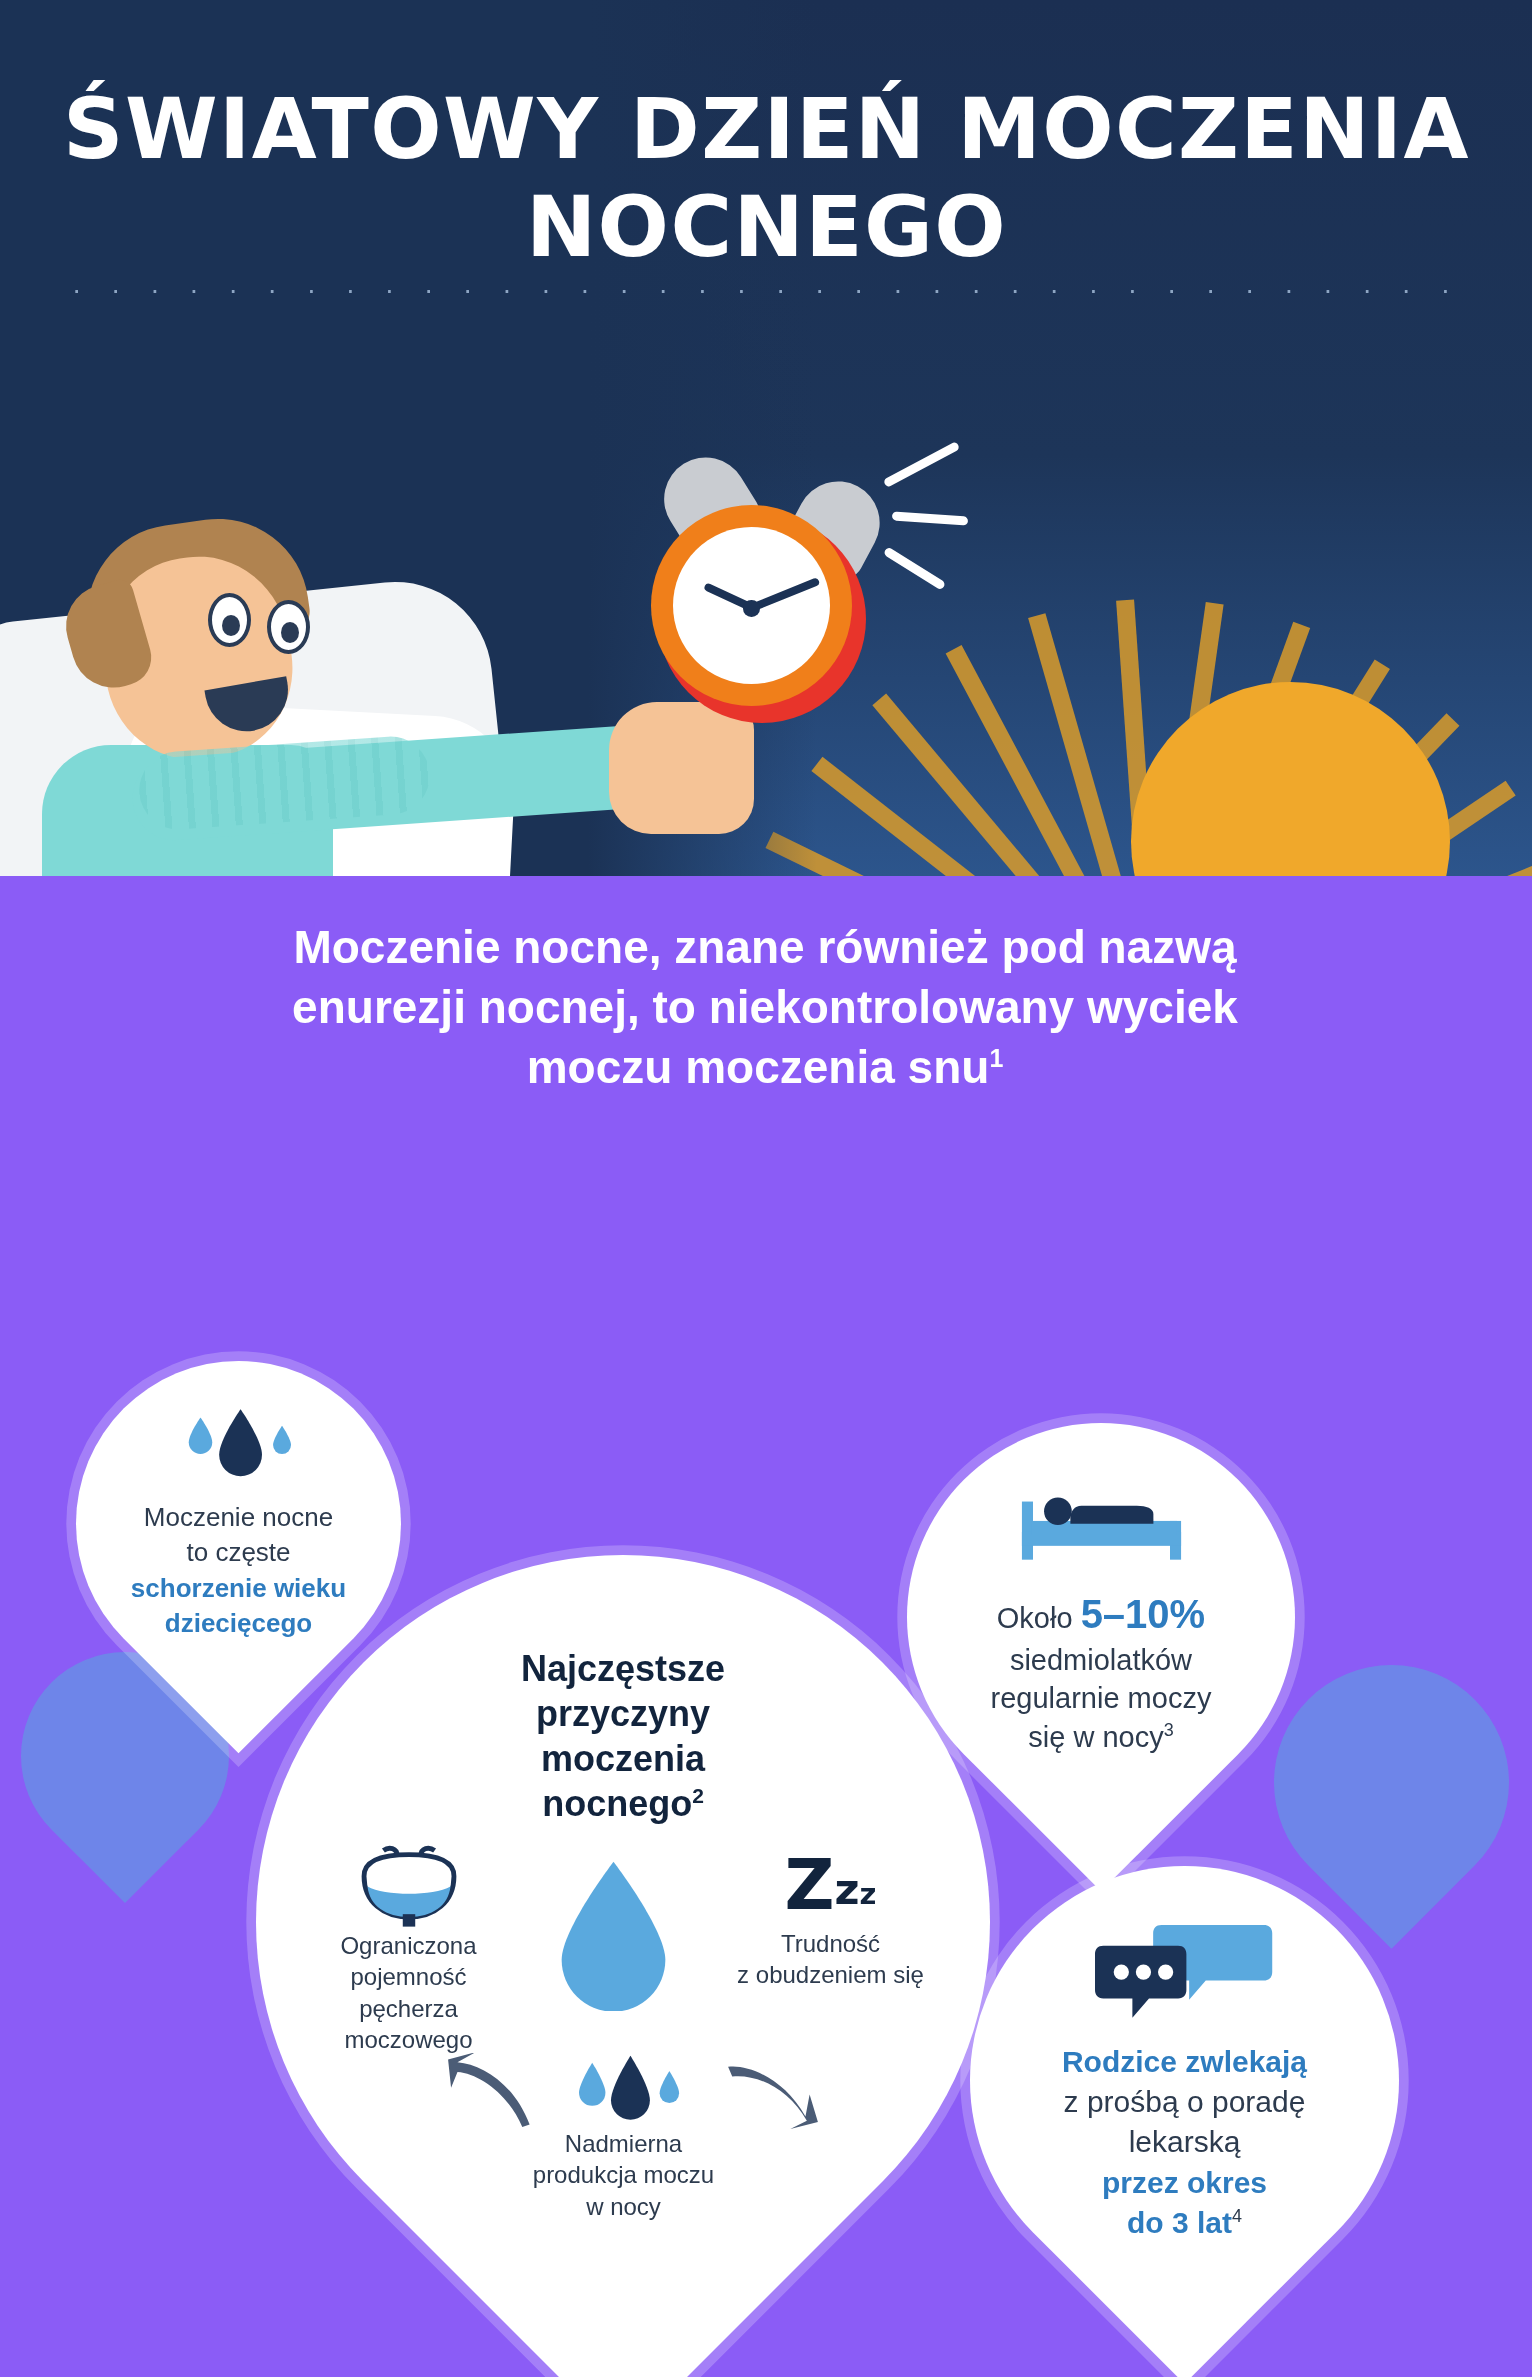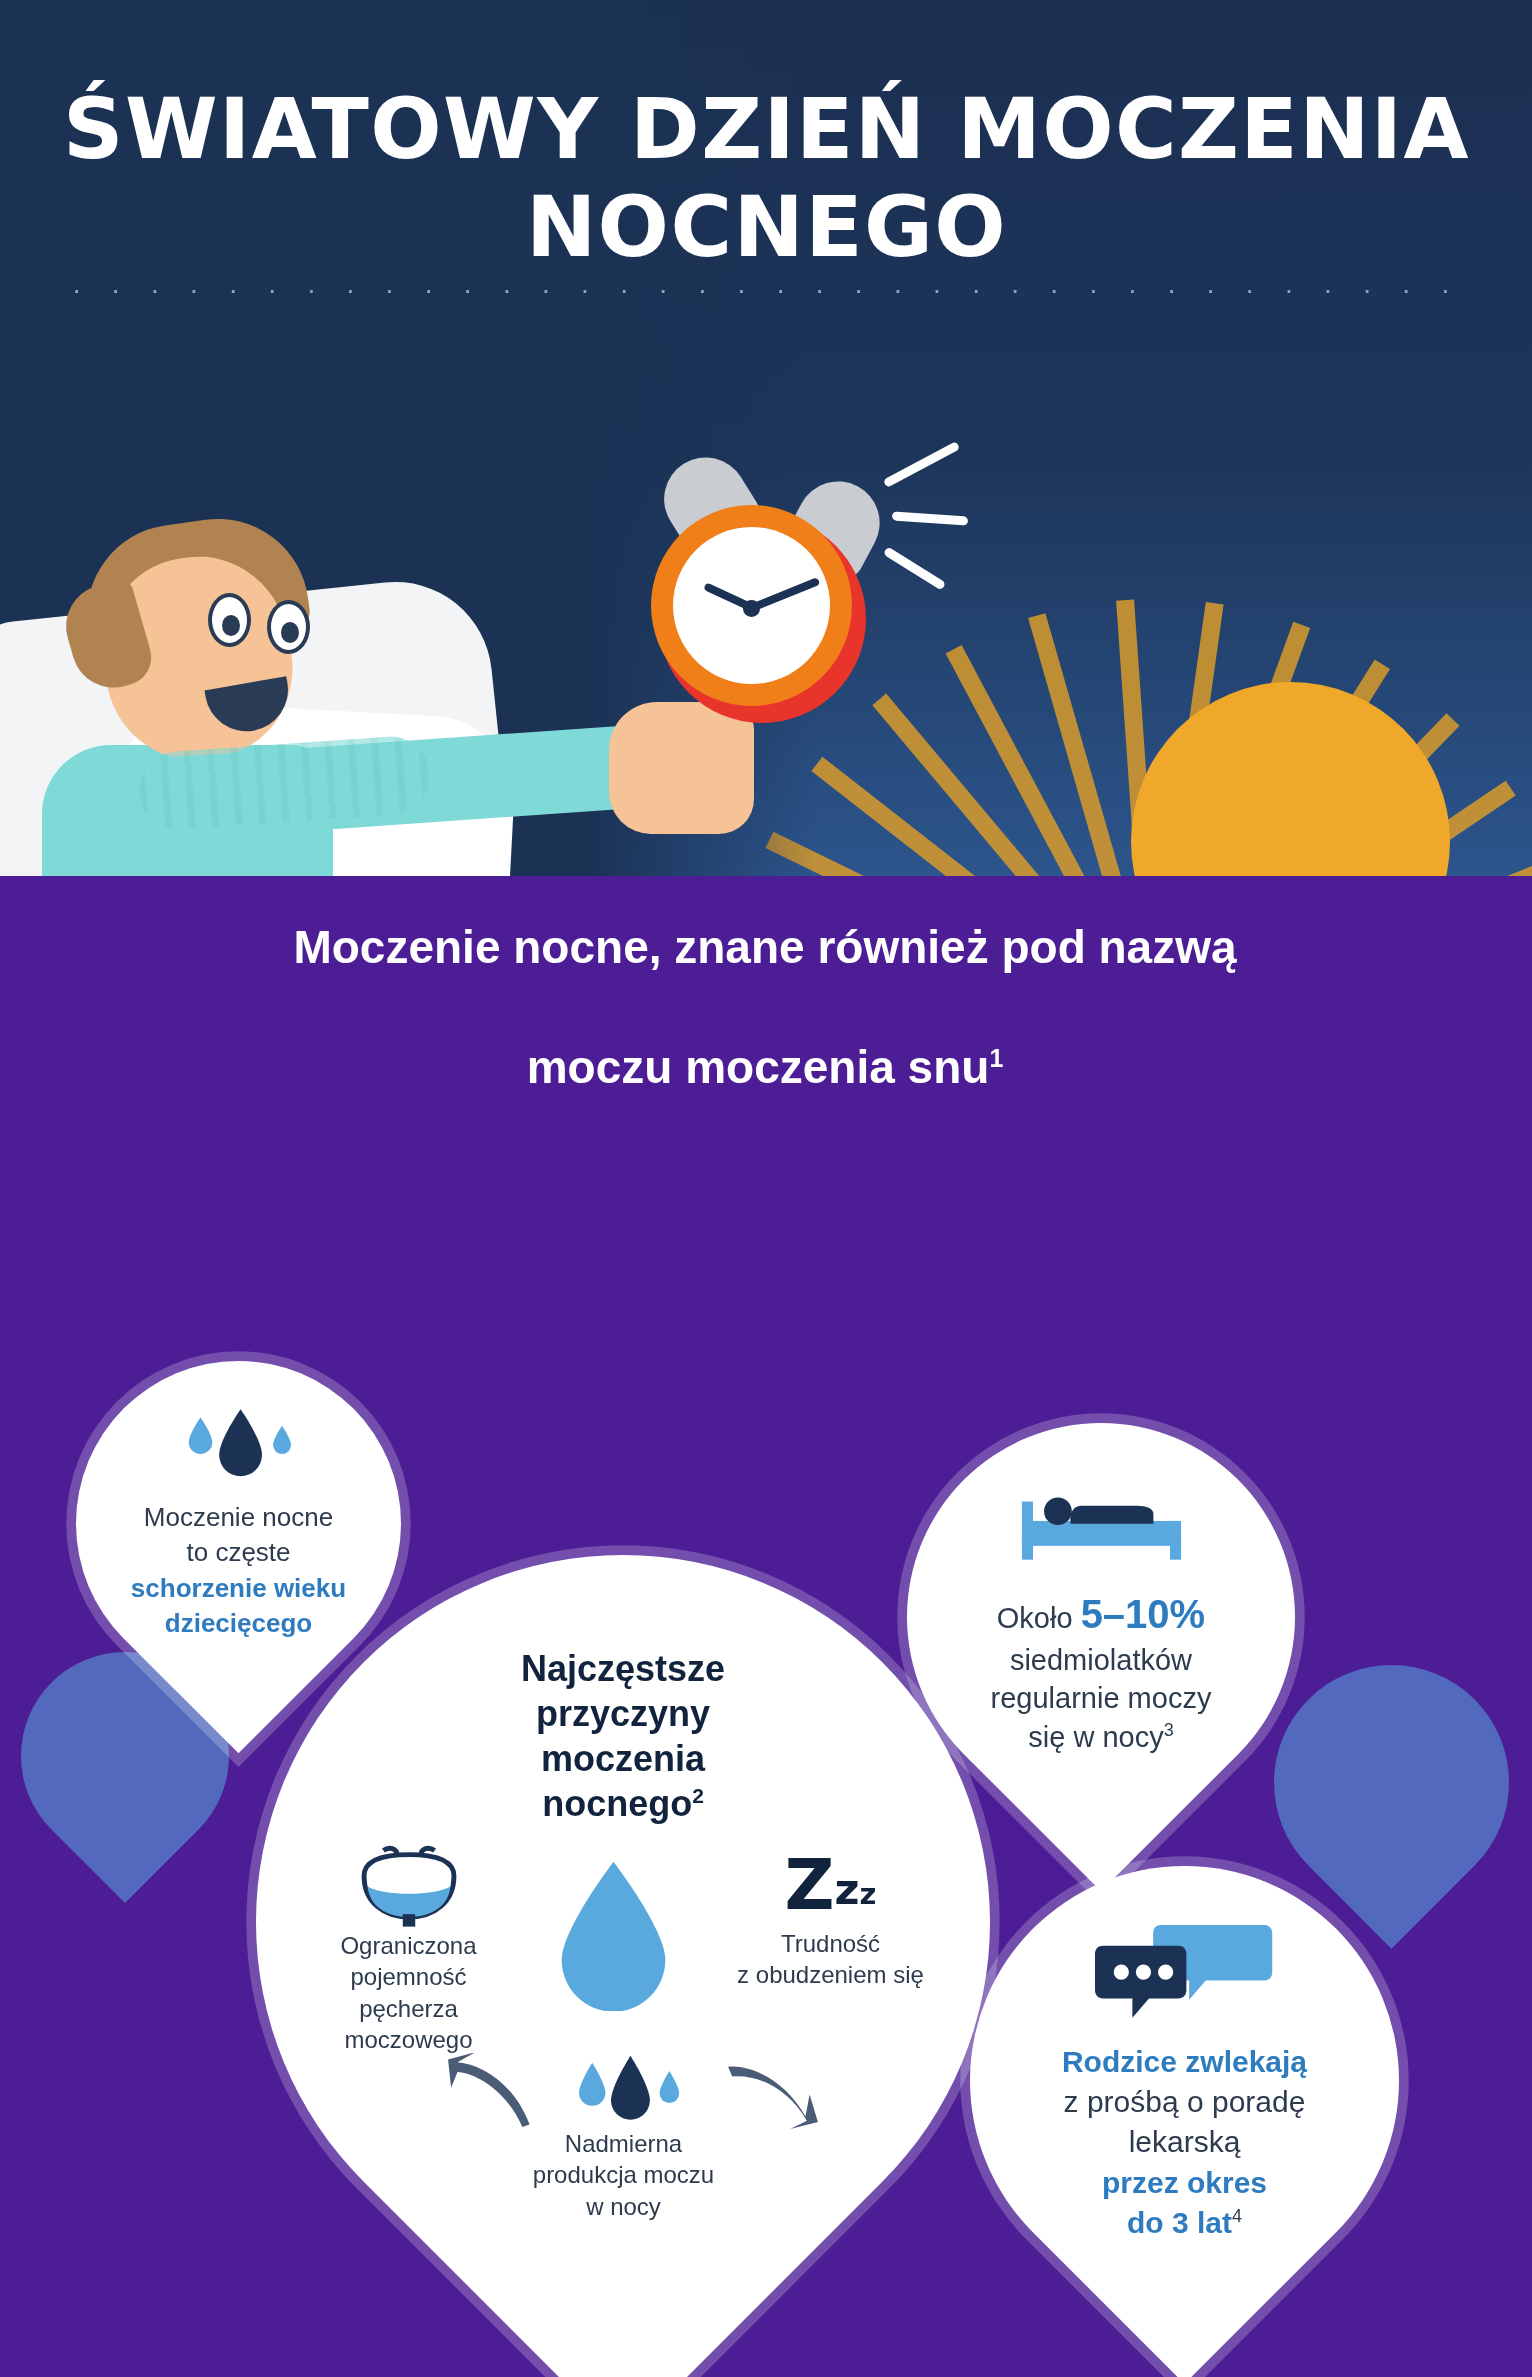--- a/index.html
+++ b/index.html
@@ -232,21 +232,21 @@
   .bell.right { left: 144px; top: 28px; transform: rotate(28deg); }
   .spark {
     position: absolute; background: #ffffff; height: 9px; border-radius: 4.8px;
   }
 
   
   .body-sec {
     position: relative;
     width: 1533px;
     height: 1501px;
-    background: #4c1d95;
+    background: #8b5cf6;
     overflow: hidden;
   }
   .bg-drop {
     position: absolute;
     background: #58a7de;
     border-radius: 50% 50% 50% 0;
     transform: rotate(-45deg);
     opacity: .55;
   }
   .lede {
@@ -369,21 +369,21 @@
   </div>
 </div>
 
 <div class="body-sec">
 
   <div class="bg-drop" style="left:21px; top:776px; width:208px; height:208px;"></div>
   <div class="bg-drop" style="left:1274px; top:789px; width:235px; height:235px;"></div>
 
   <div class="lede">
     <span>Moczenie nocne, znane również pod nazwą</span><br>
-    <br>
+    <span>enurezji nocnej, to niekontrolowany wyciek</span><br>
     <span>moczu moczenia snu</span><sup>1</sup>
   </div>
 
   <div class="drop" id="drop1">
     <div class="inner">
       <div style="margin-bottom:4.2px;">
         <svg width="139" height="76" viewBox="0 0 200 110">
           <path d="M45 18 C45 18 28 42 28 54 a17 17 0 0 0 34 0 C62 42 45 18 45 18z" fill="#5aa9de"></path>
           <path d="M103 6 C103 6 72 50 72 72 a31 31 0 0 0 62 0 C134 50 103 6 103 6z" fill="#1b3255"></path>
           <path d="M163 30 C163 30 150 49 150 58 a13 13 0 0 0 26 0 C176 49 163 30 163 30z" fill="#5aa9de"></path>

